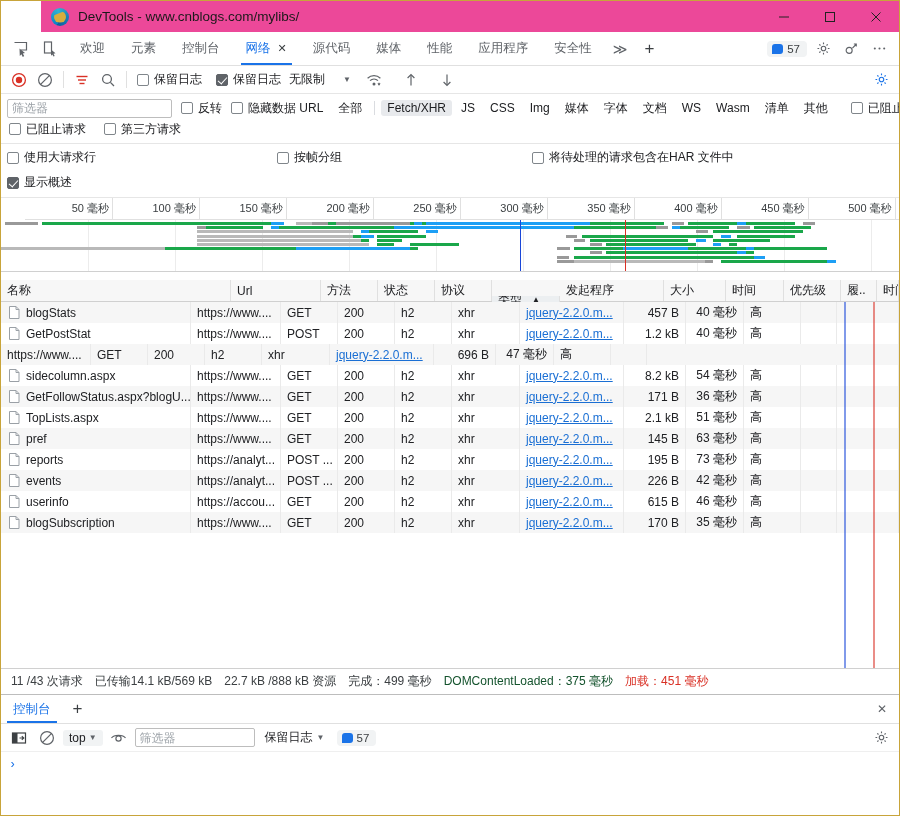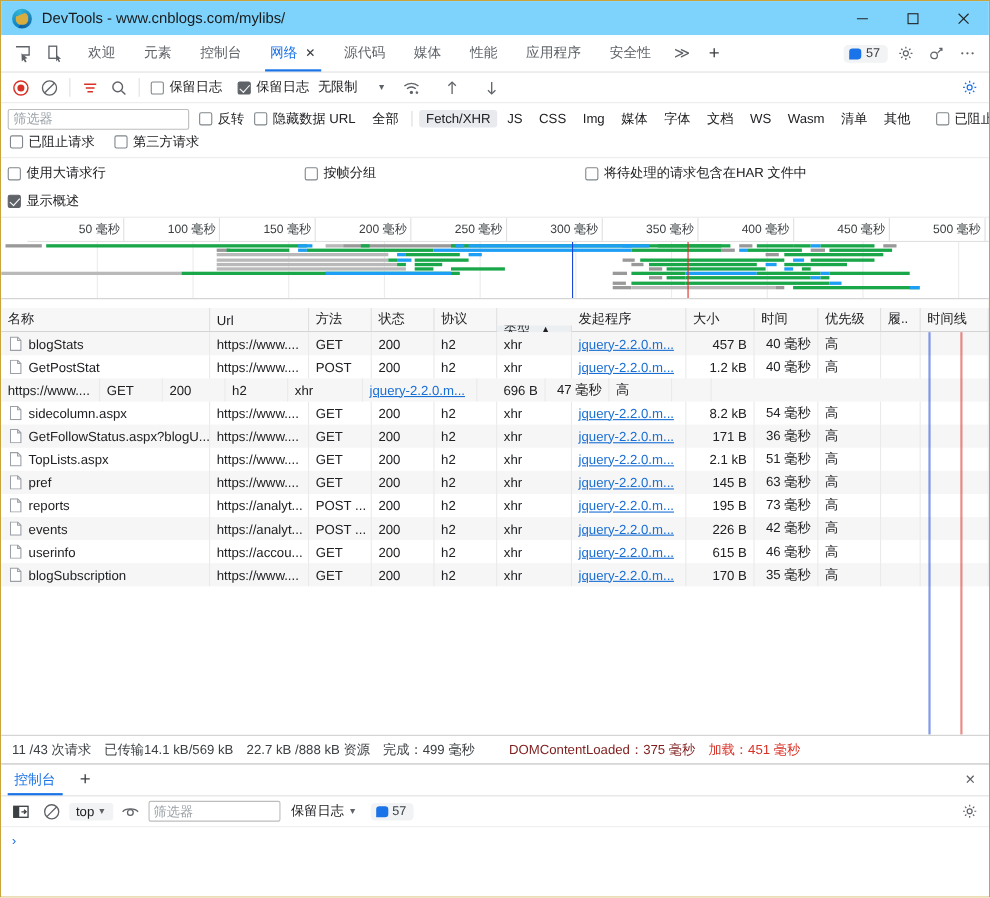--- a/index.html
+++ b/index.html
@@ -9,22 +9,22 @@
     font-family: "Liberation Sans", "DejaVu Sans", sans-serif;
     font-size: 12px;
     background: #ffffff;
     color: #202124;
     overflow: hidden;
   }
   #app { width:900px; height:816px; position:relative; border:1px solid #c8a43a; background:#fff; overflow:hidden; }
 
   
   .titlebar {
-    height: 31px; background:#7dd3fc; display:flex; align-items:center;
-    padding-left: 10px; position:relative;
+    height: 31px; background:#ec4899; display:flex; align-items:center;
+    padding-left: 10px; position:relative;margin-left:40px;
   }
   .edge-logo { width:18px; height:18px; border-radius:50%;
     background: conic-gradient(from 200deg, #0c80c5, #2fb3d4 40%, #1a7fb8 70%, #0c5e9e);
     position:relative; flex:0 0 auto; }
   .edge-logo::after { content:""; position:absolute; left:3px; top:3px; width:12px; height:12px;
     border-radius:50%; background:#d8ad3e; clip-path: polygon(0 40%,100% 0,100% 100%,0 100%); }
   .title-text { margin-left:9px; font-size:13.5px; color:#1a1a1a; white-space:nowrap; }
   .win-controls { position:absolute; right:0; top:0; height:31px; display:flex; }
   .win-btn { width:46px; height:31px; display:flex; align-items:center; justify-content:center;
     font-size:13px; color:#222; }
@@ -106,21 +106,21 @@
      overflow:hidden; white-space:nowrap; }
   .cell.num { justify-content:flex-end; }
   .cell.name { gap:6px; padding-left:8px; }
   .doc-ic { width:11px; height:13px; flex:0 0 auto; }
   .initiator { color:#1a6fd4; text-decoration:underline; }
   .wf { position:relative; flex:1; }
 
   
   .summary { position:absolute; left:0; right:0; bottom:121px; height:26px; display:flex; align-items:center;
     gap:12px; padding:0 10px; font-size:12px; color:#3c4043; border-top:1px solid #d0d0d0; background:#fff; }
-  .sum-dcl { color:#7f1d1d;margin-left:19px; }
+  .sum-dcl { color:#14532d; }
   .sum-load { color:#d93025; }
 
   
   .drawer { position:absolute; left:0; right:0; bottom:0; height:121px; background:#fff;
     border-top:1px solid #bdbdbd; }
   .drawer-tabs { height:29px; display:flex; align-items:stretch; border-bottom:1px solid #e0e0e0; position:relative; }
   .dtab { display:flex; align-items:center; padding:0 12px; font-size:12.5px; color:#1a73e8; position:relative; }
   .dtab::after { content:""; position:absolute; left:6px; right:6px; bottom:0; height:2px; background:#1a73e8; }
   .dplus { display:flex; align-items:center; padding:0 10px; font-size:17px; color:#3c4043; font-weight:300; }
   .dclose { margin-left:auto; display:flex; align-items:center; padding:0 12px; color:#5f6368; }
@@ -497,21 +497,21 @@
         <div class="bar" style="left: 703.636px; width: 8.18182px; top: 39.8px; background: rgb(153, 153, 153);"></div>
         <div class="bar" style="left: 720px; width: 114.545px; top: 39.8px; background: rgb(26, 167, 74);"></div>
         <div class="bar" style="left: 826.364px; width: 8.18182px; top: 39.8px; background: rgb(29, 159, 245);"></div>
         <div class="vline" style="left: 519.231px; background: rgb(26, 71, 216);"></div>
         <div class="vline" style="left: 624.462px; background: rgb(217, 48, 37);"></div>
       </div>
   </div>
 
   <div class="table-wrap">
     <div class="grid-head" id="grid-head">
-        <div class="gh" style="width: 190px;">
+        <div class="gh" style="width: 230px;">
           <span>名称</span>
         </div>
         <div class="gh" style="width: 90px;">
           <span>Url</span>
         </div>
         <div class="gh" style="width: 57px;">
           <span>方法</span>
         </div>
         <div class="gh" style="width: 57px;">
           <span>状态</span>

